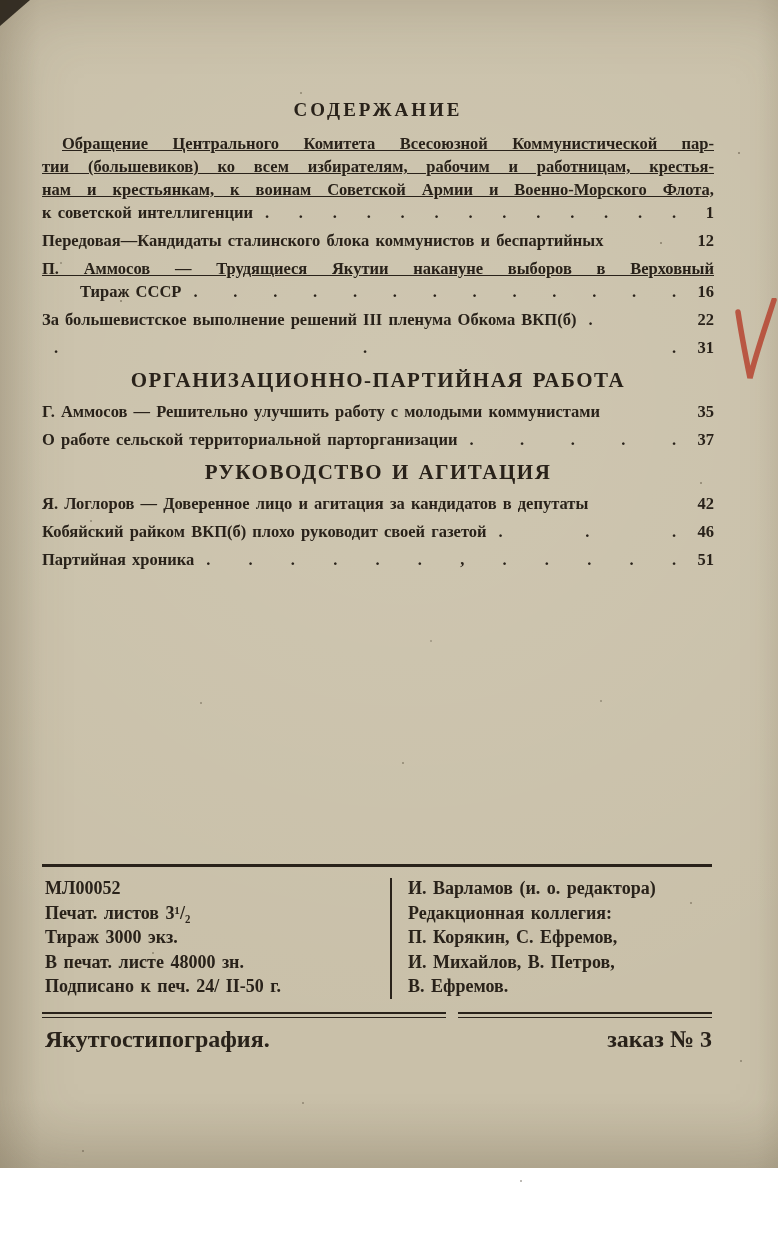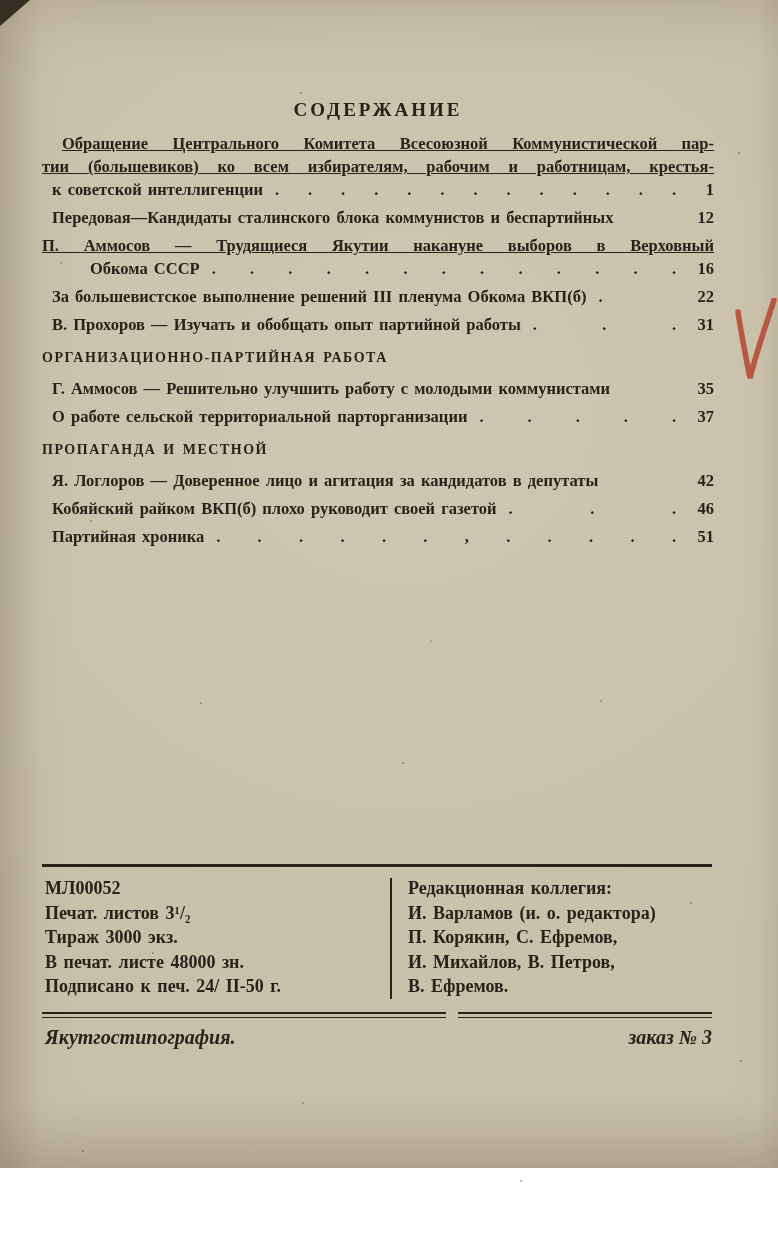--- a/index.html
+++ b/index.html
@@ -51,30 +51,30 @@
   }
   .toc-title{
     text-align:center;font-size:19px;letter-spacing:3px;
     margin-bottom:11px;font-weight:700;
   }
   .entry{margin-bottom:5px;}
   .line{line-height:23px;}
   .fill{text-align:justify;text-align-last:justify;text-decoration:underline;}
   .indent1{padding-left:20px;}
   .indent2 .t{padding-left:38px;}
-  .last{display:flex;align-items:baseline;margin-left:10px;}
+  .last{display:flex;align-items:baseline;}
   .t{white-space:nowrap;flex-shrink:0;}
   .dots{
     flex:1 1 auto;min-width:8px;overflow:hidden;
     text-align:justify;text-align-last:justify;
     padding:0 12px;
   }
   .pg{min-width:26px;text-align:right;white-space:nowrap;flex-shrink:0;}
   .section{
-    letter-spacing:1.5px;font-size:14px;
+    text-align:center;letter-spacing:1.5px;font-size:21px;
     margin:10px 0 8px;font-weight:700;
   }
 
   
   .rule-main{
     position:absolute;left:42px;top:864px;width:670px;height:3px;
     background:var(--ink);
   }
   .rule-double{
     position:absolute;top:1012px;height:3px;
@@ -90,74 +90,74 @@
     word-spacing:2px;
   }
   .col-left{width:345px;flex-shrink:0;}
   .col-divider{width:2px;background:var(--ink);margin:2px 0 0 0;flex-shrink:0;}
   .col-right{padding-left:16px;flex:1;}
 
   
   .footer{
     position:absolute;left:45px;top:1026px;width:667px;
     display:flex;justify-content:space-between;align-items:baseline;
-    font-size:20px;font-weight:700;font-style:italic;
+    font-size:24px;font-weight:700;
   }
 
   .red-check{position:absolute;left:722px;top:298px;}
 </style>
 </head>
 <body>
 
 <div class="page">
 
   <div class="corner-mark"></div>
   <div class="specks"></div>
 
   <div class="toc">
     <div class="toc-title">СОДЕРЖАНИЕ</div>
 
     <div class="entry">
       <div class="line fill indent1">Обращение Центрального Комитета Всесоюзной Коммунистической пар-</div>
       <div class="line fill">тии (большевиков) ко всем избирателям, рабочим и работницам, крестья-</div>
+      <div class="line fill">нам и крестьянкам, к воинам Советской Армии и Военно-Морского Флота,</div>
       <div class="line last">
         <span class="t">к советской интеллигенции</span>
         <span class="dots">. . . . . . . . . . . . .</span>
         <span class="pg">1</span>
       </div>
     </div>
 
     <div class="entry">
       <div class="line last">
         <span class="t">Передовая—Кандидаты сталинского блока коммунистов и беспартийных</span>
         <span class="dots"></span>
         <span class="pg">12</span>
       </div>
     </div>
 
     <div class="entry">
       <div class="line fill">П. Аммосов — Трудящиеся Якутии накануне выборов в Верховный</div>
       <div class="line last indent2">
-        <span class="t">Обкома СССР</span>
+        <span class="t">Тираж СССР</span>
         <span class="dots">. . . . . . . . . . . . .</span>
         <span class="pg">16</span>
       </div>
     </div>
 
     <div class="entry">
       <div class="line last">
         <span class="t">За большевистское выполнение решений III пленума Обкома ВКП(б)</span>
         <span class="dots">.</span>
         <span class="pg">22</span>
       </div>
     </div>
 
     <div class="entry">
       <div class="line last">
-        <span class="t">В. Прохоров — Изучать и обобщать опыт партийной работы</span>
         <span class="dots">. . .</span>
         <span class="pg">31</span>
       </div>
     </div>
 
     <div class="section">ОРГАНИЗАЦИОННО-ПАРТИЙНАЯ РАБОТА</div>
 
     <div class="entry">
       <div class="line last">
         <span class="t">Г. Аммосов — Решительно улучшить работу с молодыми коммунистами</span>
@@ -167,21 +167,21 @@
     </div>
 
     <div class="entry">
       <div class="line last">
         <span class="t">О работе сельской территориальной парторганизации</span>
         <span class="dots">. . . . .</span>
         <span class="pg">37</span>
       </div>
     </div>
 
-    <div class="section">ПРОПАГАНДА И МЕСТНОЙ</div>
+    <div class="section">РУКОВОДСТВО И АГИТАЦИЯ</div>
 
     <div class="entry">
       <div class="line last">
         <span class="t">Я. Логлоров — Доверенное лицо и агитация за кандидатов в депутаты</span>
         <span class="dots"></span>
         <span class="pg">42</span>
       </div>
     </div>
 
 
@@ -211,22 +211,22 @@
   <div class="colophon">
     <div class="col-left">
       <div>МЛ00052</div>
       <div>Печат. листов 3¹/₂</div>
       <div>Тираж 3000 экз.</div>
       <div>В печат. листе 48000 зн.</div>
       <div>Подписано к печ. 24/ II-50 г.</div>
     </div>
     <div class="col-divider"></div>
     <div class="col-right">
+      <div>И. Варламов (и. о. редактора)</div>
       <div>Редакционная коллегия:</div>
-      <div>И. Варламов (и. о. редактора)</div>
       <div>П. Корякин, С. Ефремов,</div>
       <div>И. Михайлов, В. Петров,</div>
       <div>В. Ефремов.</div>
     </div>
   </div>
 
   <div class="rule-double left-seg"></div>
   <div class="rule-double right-seg"></div>
 
   <div class="footer">

